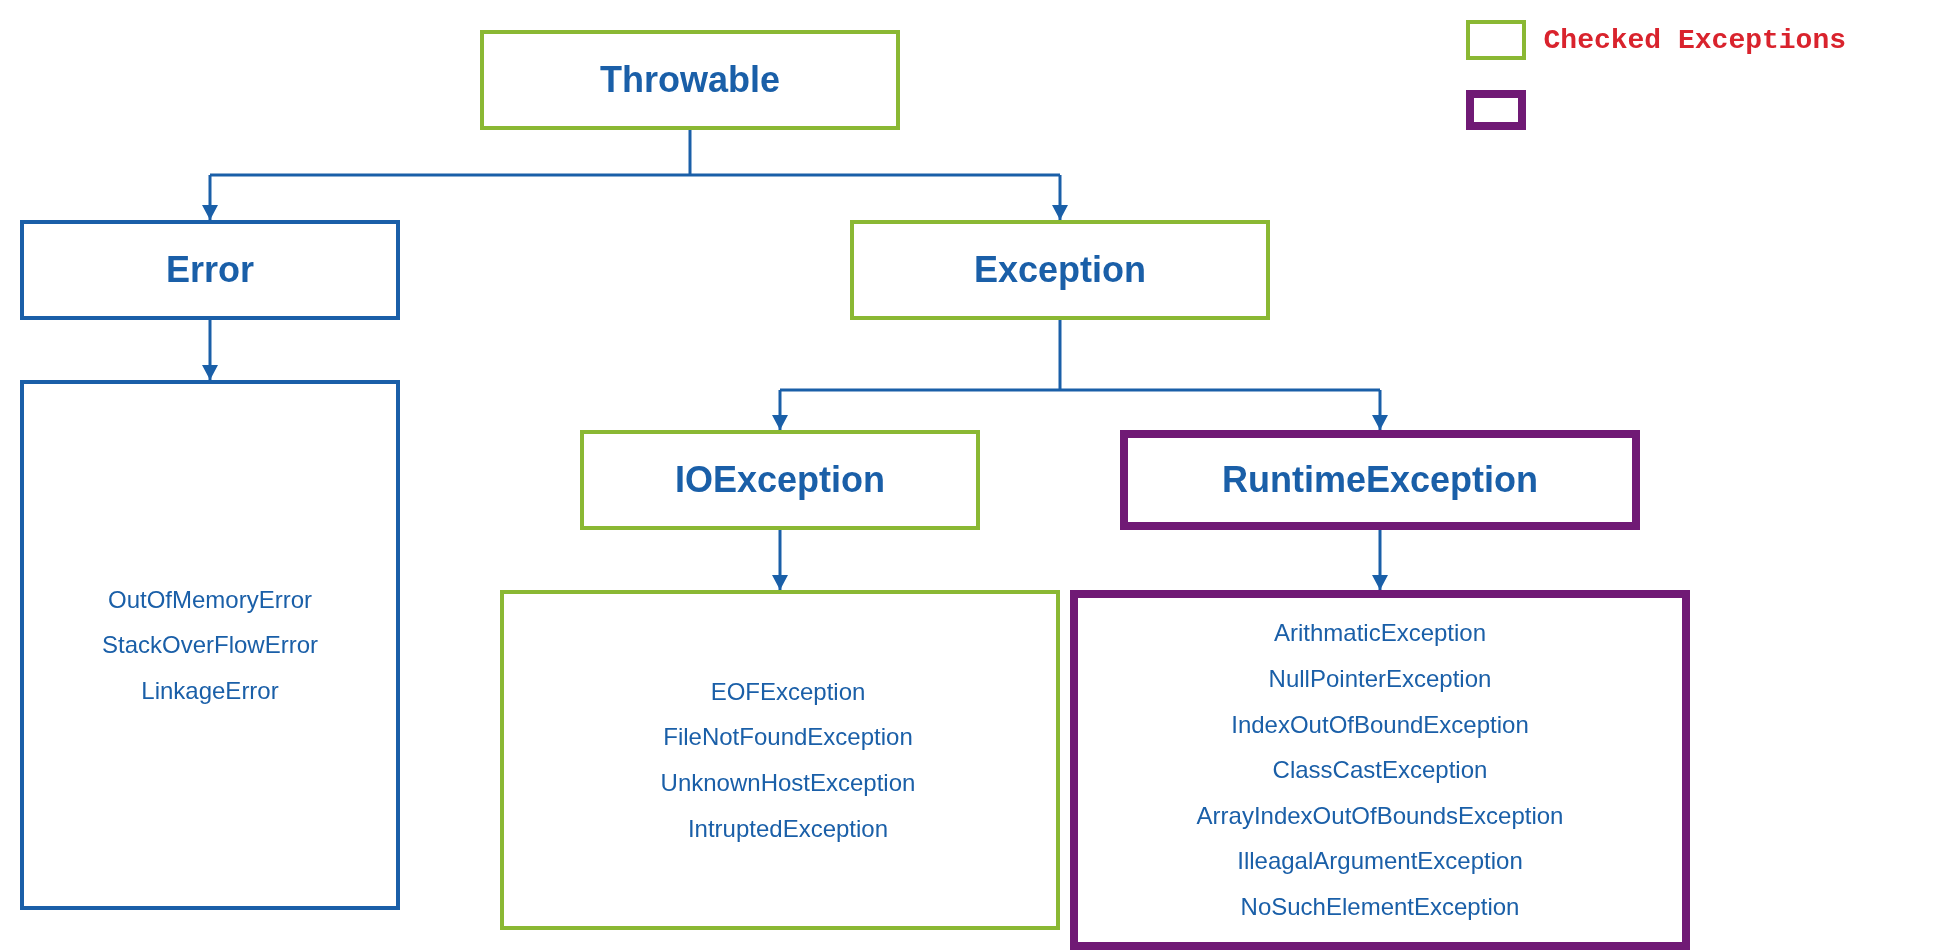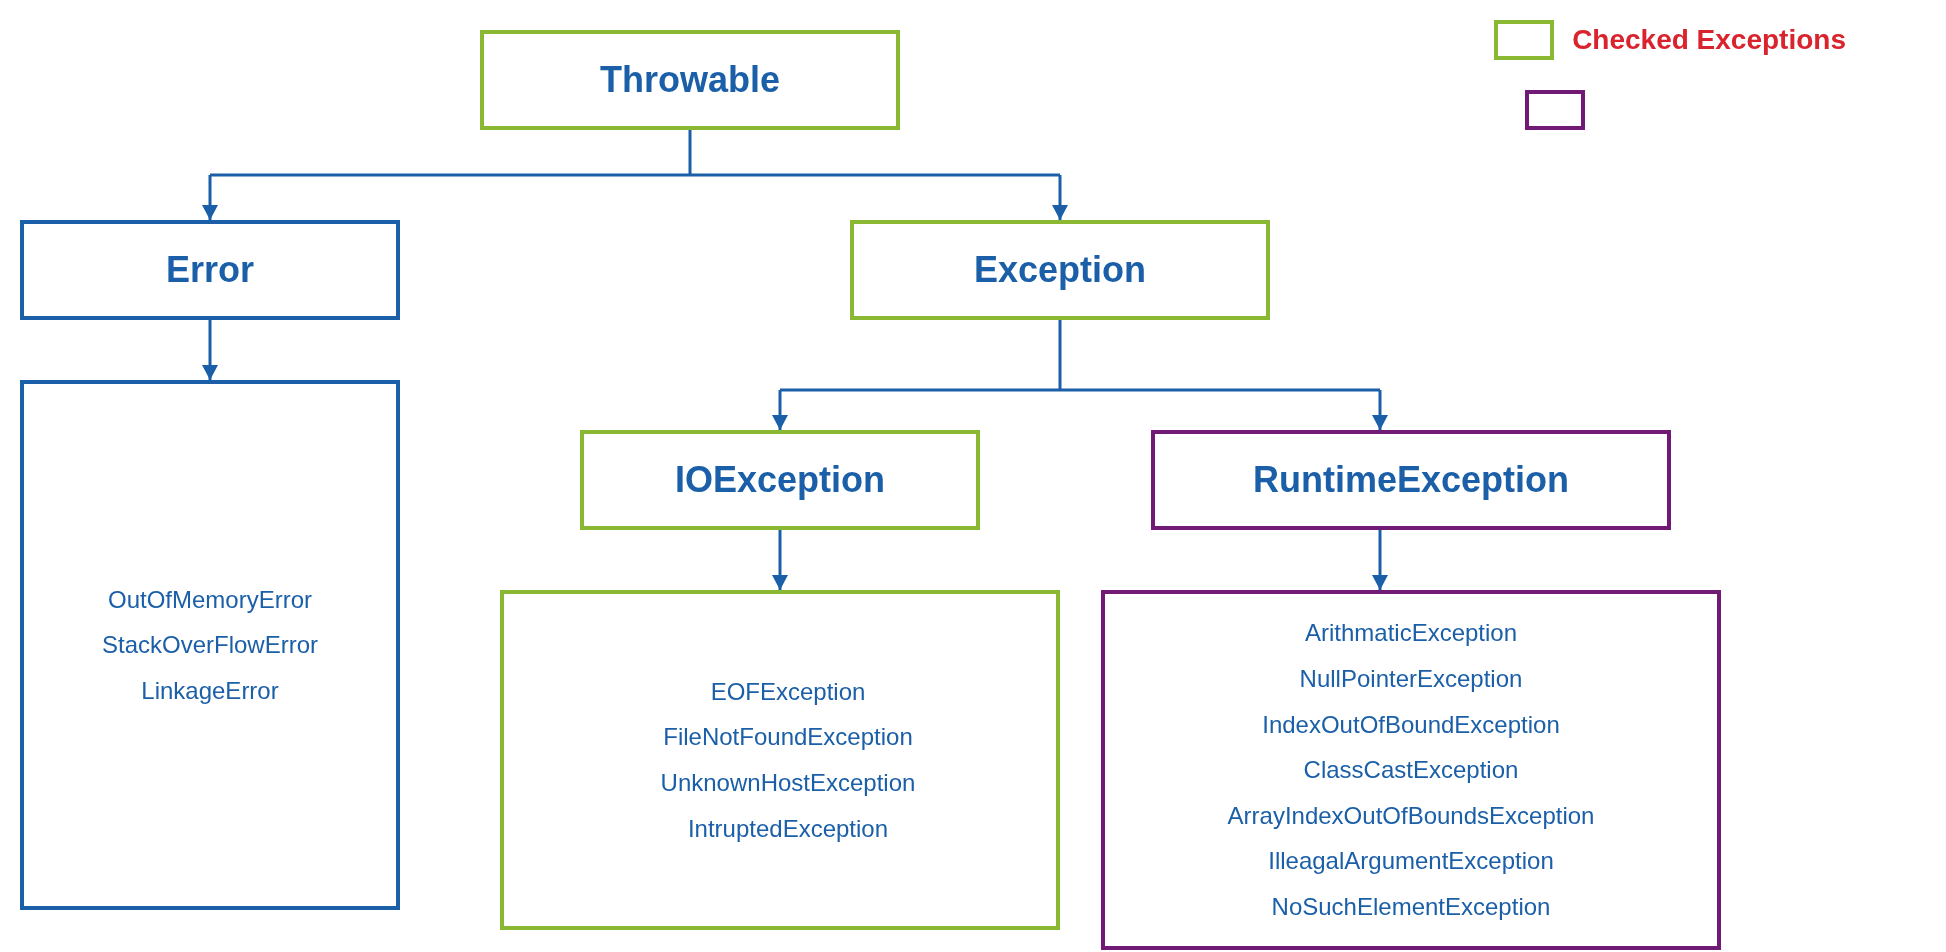--- a/index.html
+++ b/index.html
@@ -25,21 +25,21 @@
       align-items: center;
       justify-content: center;
       text-align: center;
       font-size: 36px;
       font-weight: 700;
       color: #1a5fa8;
     }
 
     .border-blue { border: 4px solid #1a5fa8; }
     .border-green { border: 4px solid #8ab833; }
-    .border-red { border: 4px solid #701a75; margin-left: 31px; }
+    .border-red { border: 8px solid #701a75; }
 
     .node-throwable {
       left: 480px; top: 30px;
       width: 420px; height: 100px;
     }
 
     .node-error {
       left: 20px; top: 220px;
       width: 380px; height: 100px;
     }
@@ -102,20 +102,21 @@
     }
 
     
     .legend {
       position: absolute;
       top: 20px;
       right: 100px;
       display: flex;
       flex-direction: column;
       gap: 30px;
+      font-family: Liberation Mono, monospace;
     }
 
     .legend-item {
       display: flex;
       align-items: center;
       gap: 18px;
     }
 
     .legend-box {
       width: 60px;

